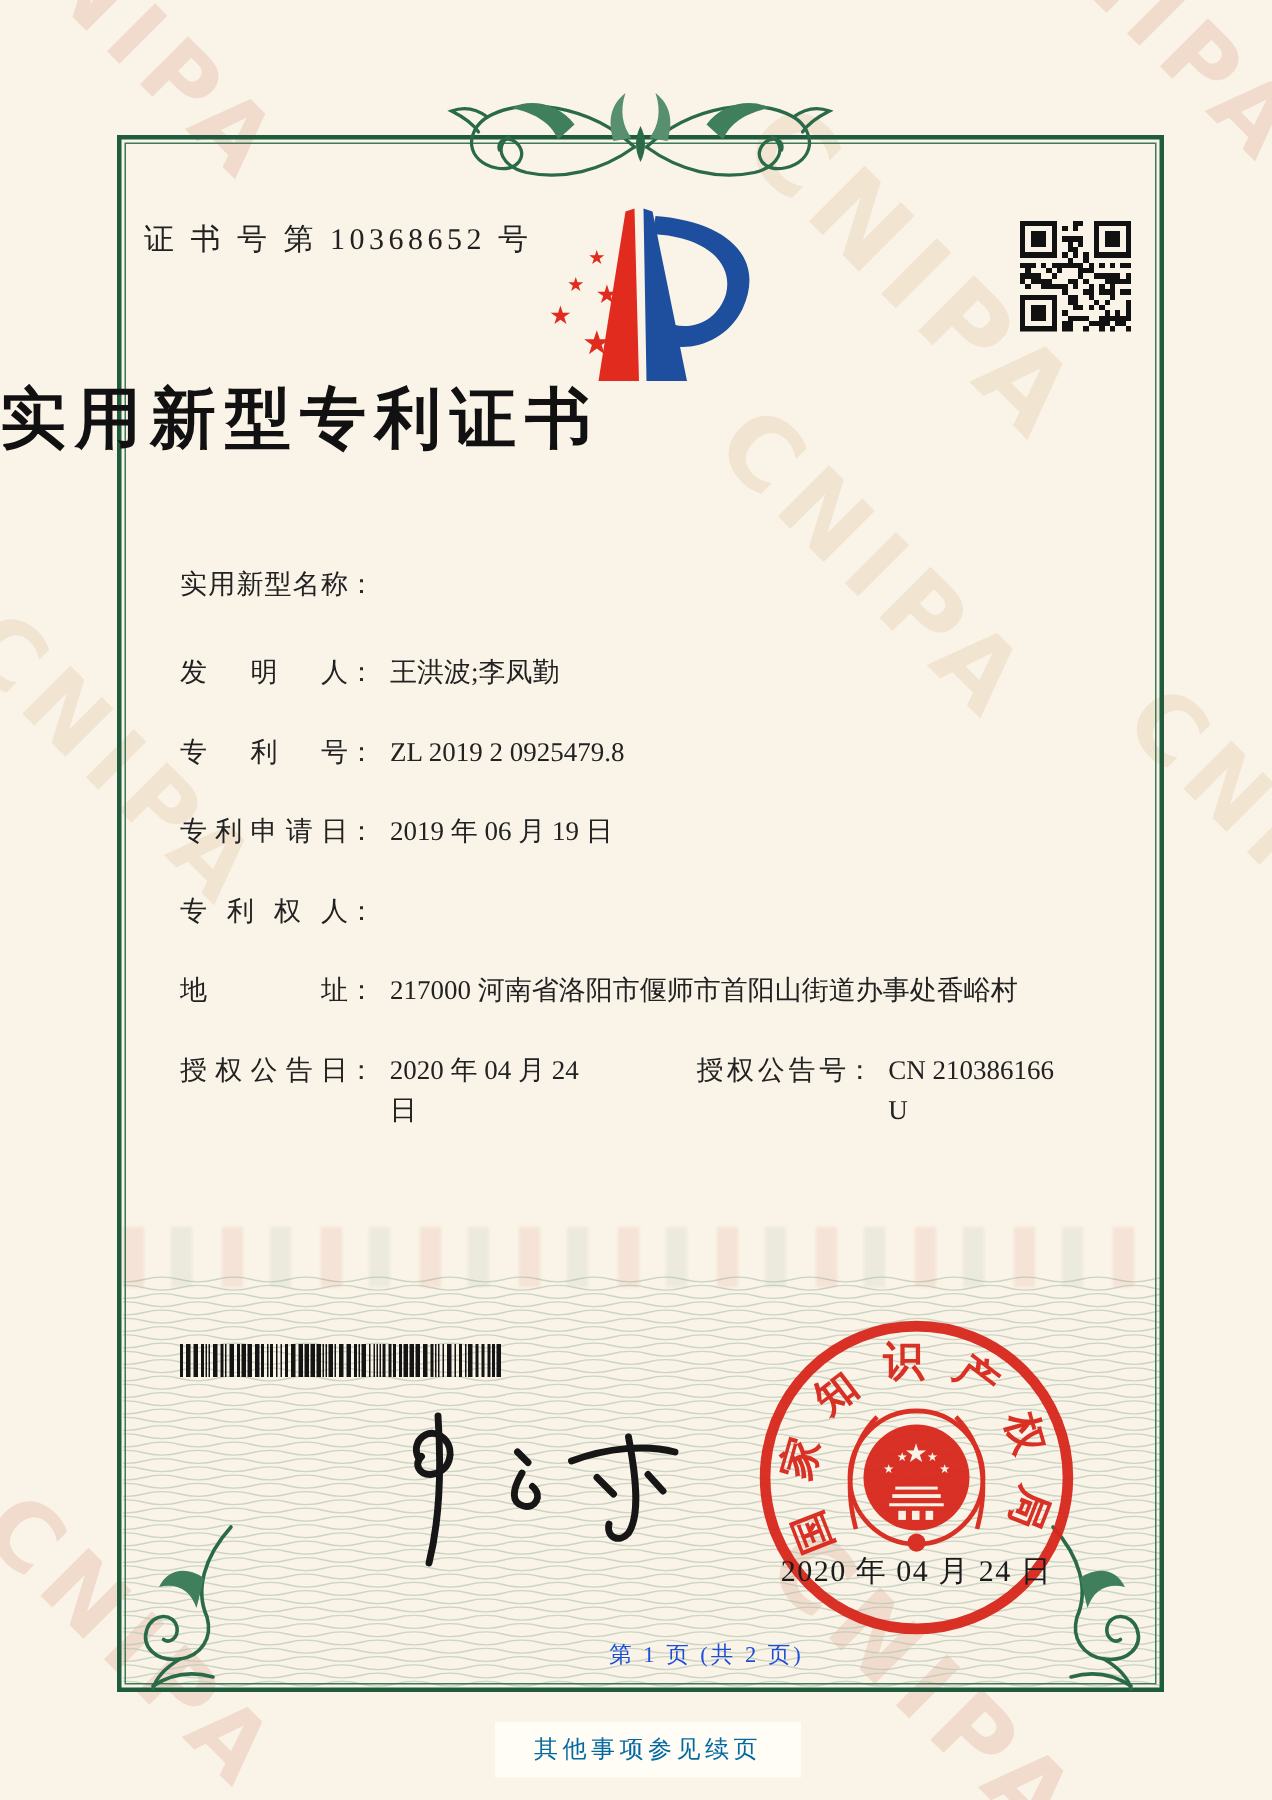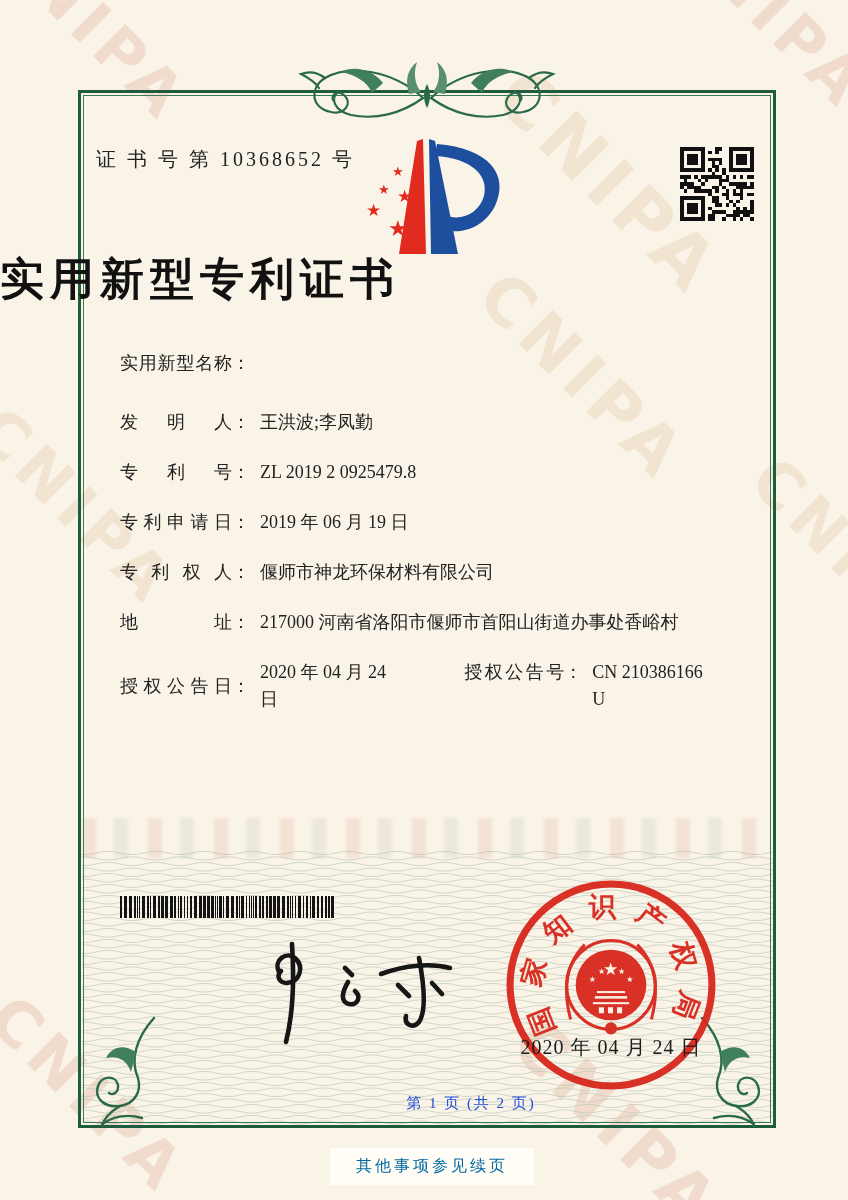--- a/index.html
+++ b/index.html
@@ -36,21 +36,21 @@
   .top-ornament { position:absolute; left:287px; top:54px; }
   .corner-fl { position:absolute; }
   .cert-number { position:absolute; left:96px; top:146px; font-size:20px; letter-spacing:3px; color:#222; }
   .logo { position:absolute; left:342px; top:136px; }
   .qr { position:absolute; left:680px; top:147px; width:74px; height:74px; }
   .title {
     position:absolute; left:0; top:250px; width:800px; text-align:left;
     font-size:44px; font-weight:bold; letter-spacing:6px; color:#111;
   }
   .fields { position:absolute; left:120px; top:350px; width:600px; font-size:18px; }
-  .field-row { display:flex; align-items:center; line-height:27px; margin-bottom:23px; }
+  .field-row { display:flex; align-items:flex-start; line-height:27px; margin-bottom:23px;margin-top:26px; }
   .field-row.first { margin-bottom:32px; }
   .field-label {
     display:inline-block; width:112px; text-align:justify; text-align-last:justify;
     color:#222;
   }
   .field-colon { margin-right:10px; }
   .field-value { color:#222; }
   .pair2 { margin-left:56px; display:flex; align-items:baseline; }
   .pair2 .field-label { width:100px; }
   .body-text { position:absolute; left:118px; top:698px; width:616px; font-size:17.5px; line-height:1.82; color:#252525; }
@@ -435,21 +435,20 @@
       <span class="field-value">ZL 2019 2 0925479.8</span>
     </div>
     <div class="field-row">
       <span class="field-label">专利申请日</span>
         <span class="field-colon">：</span>
       <span class="field-value">2019 年 06 月 19 日</span>
     </div>
     <div class="field-row">
       <span class="field-label">专利权人</span>
         <span class="field-colon">：</span>
-      <span class="field-value">偃师市神龙环保材料有限公司</span>
     </div>
     <div class="field-row">
       <span class="field-label">地址</span>
         <span class="field-colon">：</span>
       <span class="field-value">217000 河南省洛阳市偃师市首阳山街道办事处香峪村</span>
     </div>
     <div class="field-row">
       <span class="field-label">授权公告日</span>
         <span class="field-colon">：</span>
       <span class="field-value">2020 年 04 月 24 日</span>

